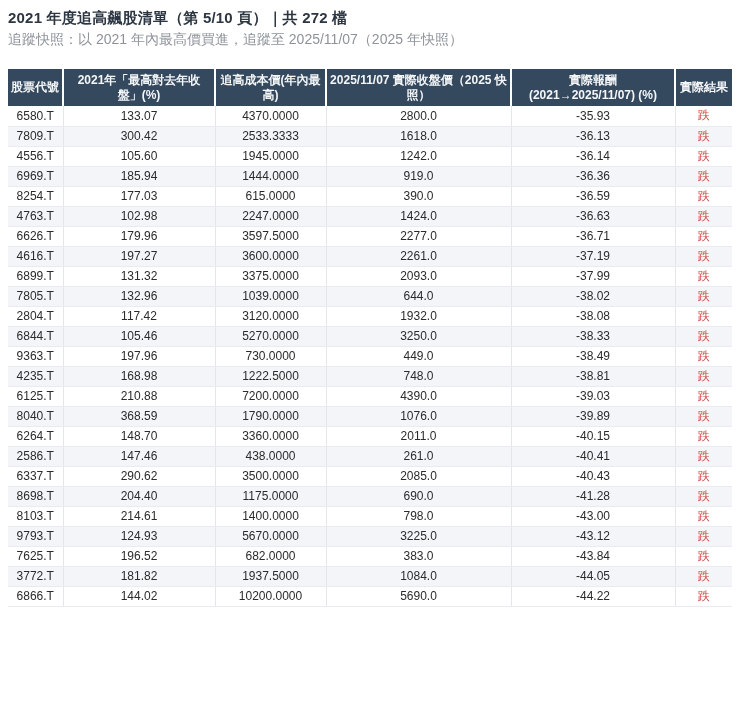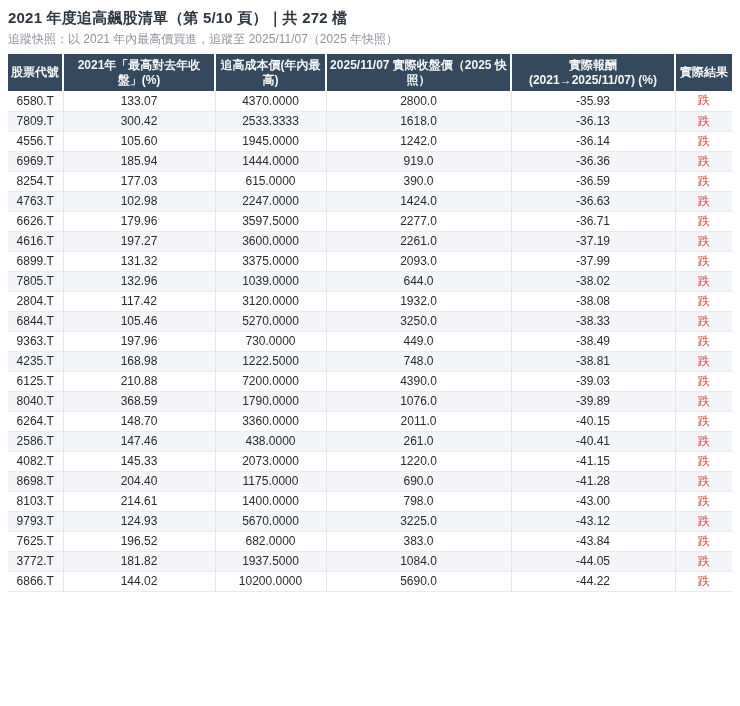--- a/index.html
+++ b/index.html
@@ -12,25 +12,25 @@
   .page { padding: 6px 8px 0 8px; }
   .page-title {
     font-size: 15px;
     font-weight: 700;
     color: #2c3642;
     letter-spacing: 0.2px;
     line-height: 20px;
     margin-top: 2px;
   }
   .page-subtitle {
-    font-size: 12px;
+    font-size: 14px;
     color: #8e939b;
     line-height: 16px;
     margin-top: 3px;
-    margin-bottom: 7px;
+    margin-bottom: 22px;
   }
   table.stock-table {
     border-collapse: collapse;
     table-layout: fixed;
     width: 724px;
   }
   
   col.c1 { width: 55px; }
   col.c2 { width: 152px; }
   col.c3 { width: 111px; }
@@ -237,25 +237,25 @@
         </tr>
         <tr>
           <td>2586.T</td>
           <td>147.46</td>
           <td>438.0000</td>
           <td>261.0</td>
           <td>-40.41</td>
           <td class="result">跌</td>
         </tr>
         <tr>
-          <td>4082.T</td>
-          <td>145.33</td>
-          <td>2073.0000</td>
-          <td>1220.0</td>
-          <td>-41.15</td>
+          <td>6337.T</td>
+          <td>290.62</td>
+          <td>3500.0000</td>
+          <td>2085.0</td>
+          <td>-40.43</td>
           <td class="result">跌</td>
         </tr>
         <tr>
           <td>8698.T</td>
           <td>204.40</td>
           <td>1175.0000</td>
           <td>690.0</td>
           <td>-41.28</td>
           <td class="result">跌</td>
         </tr>

